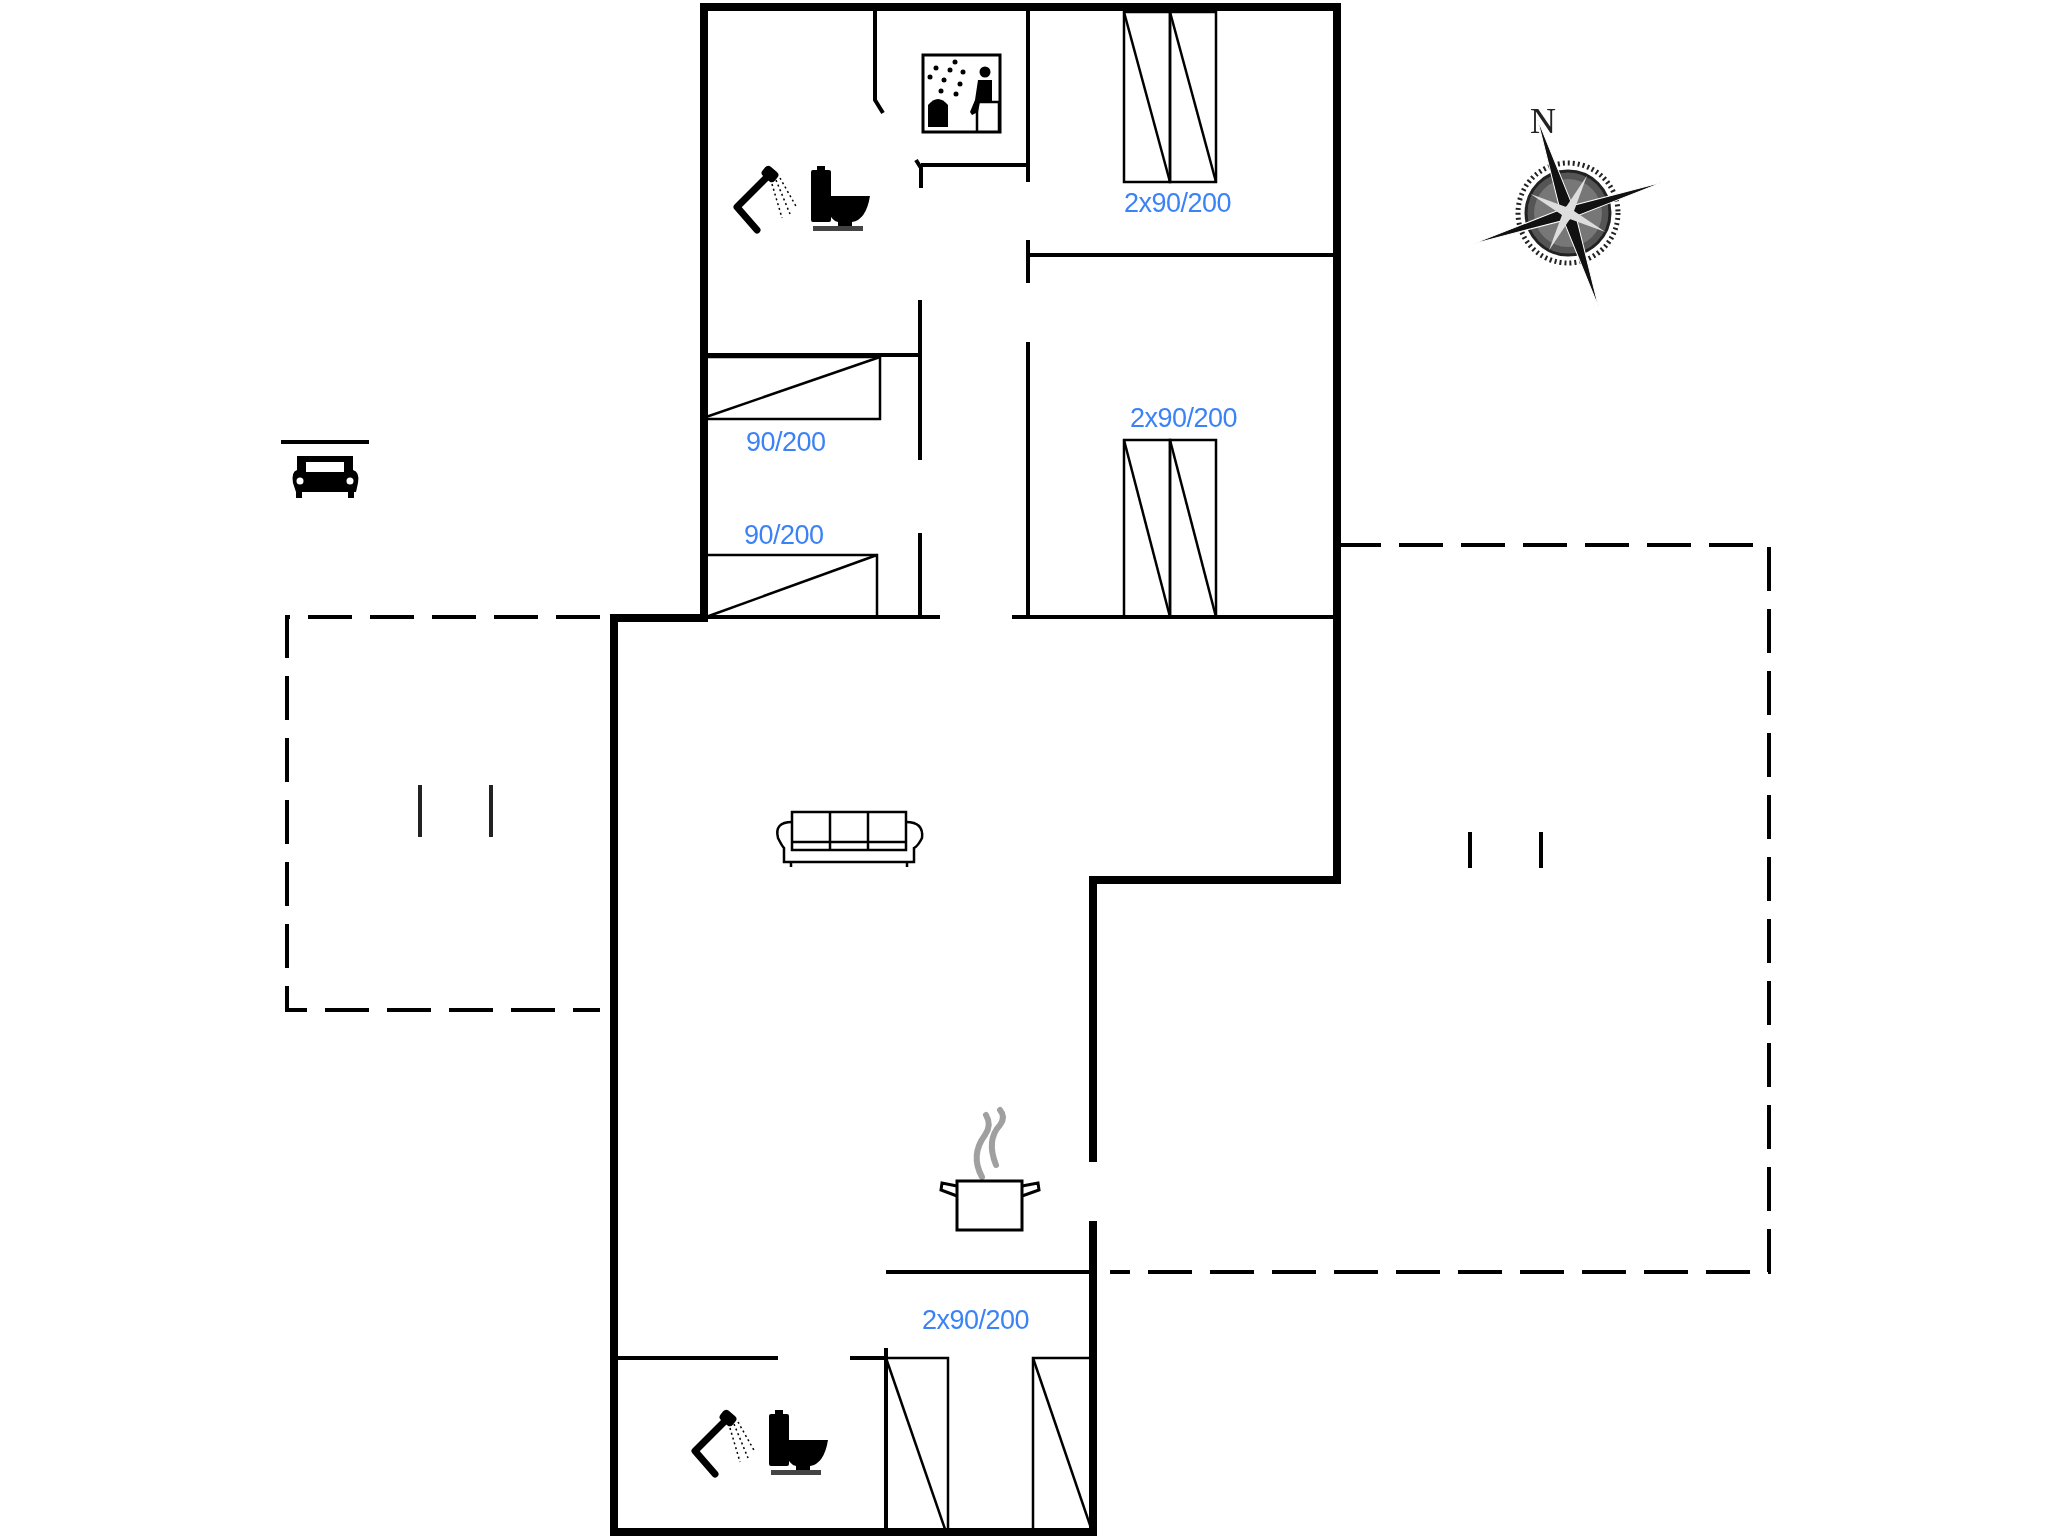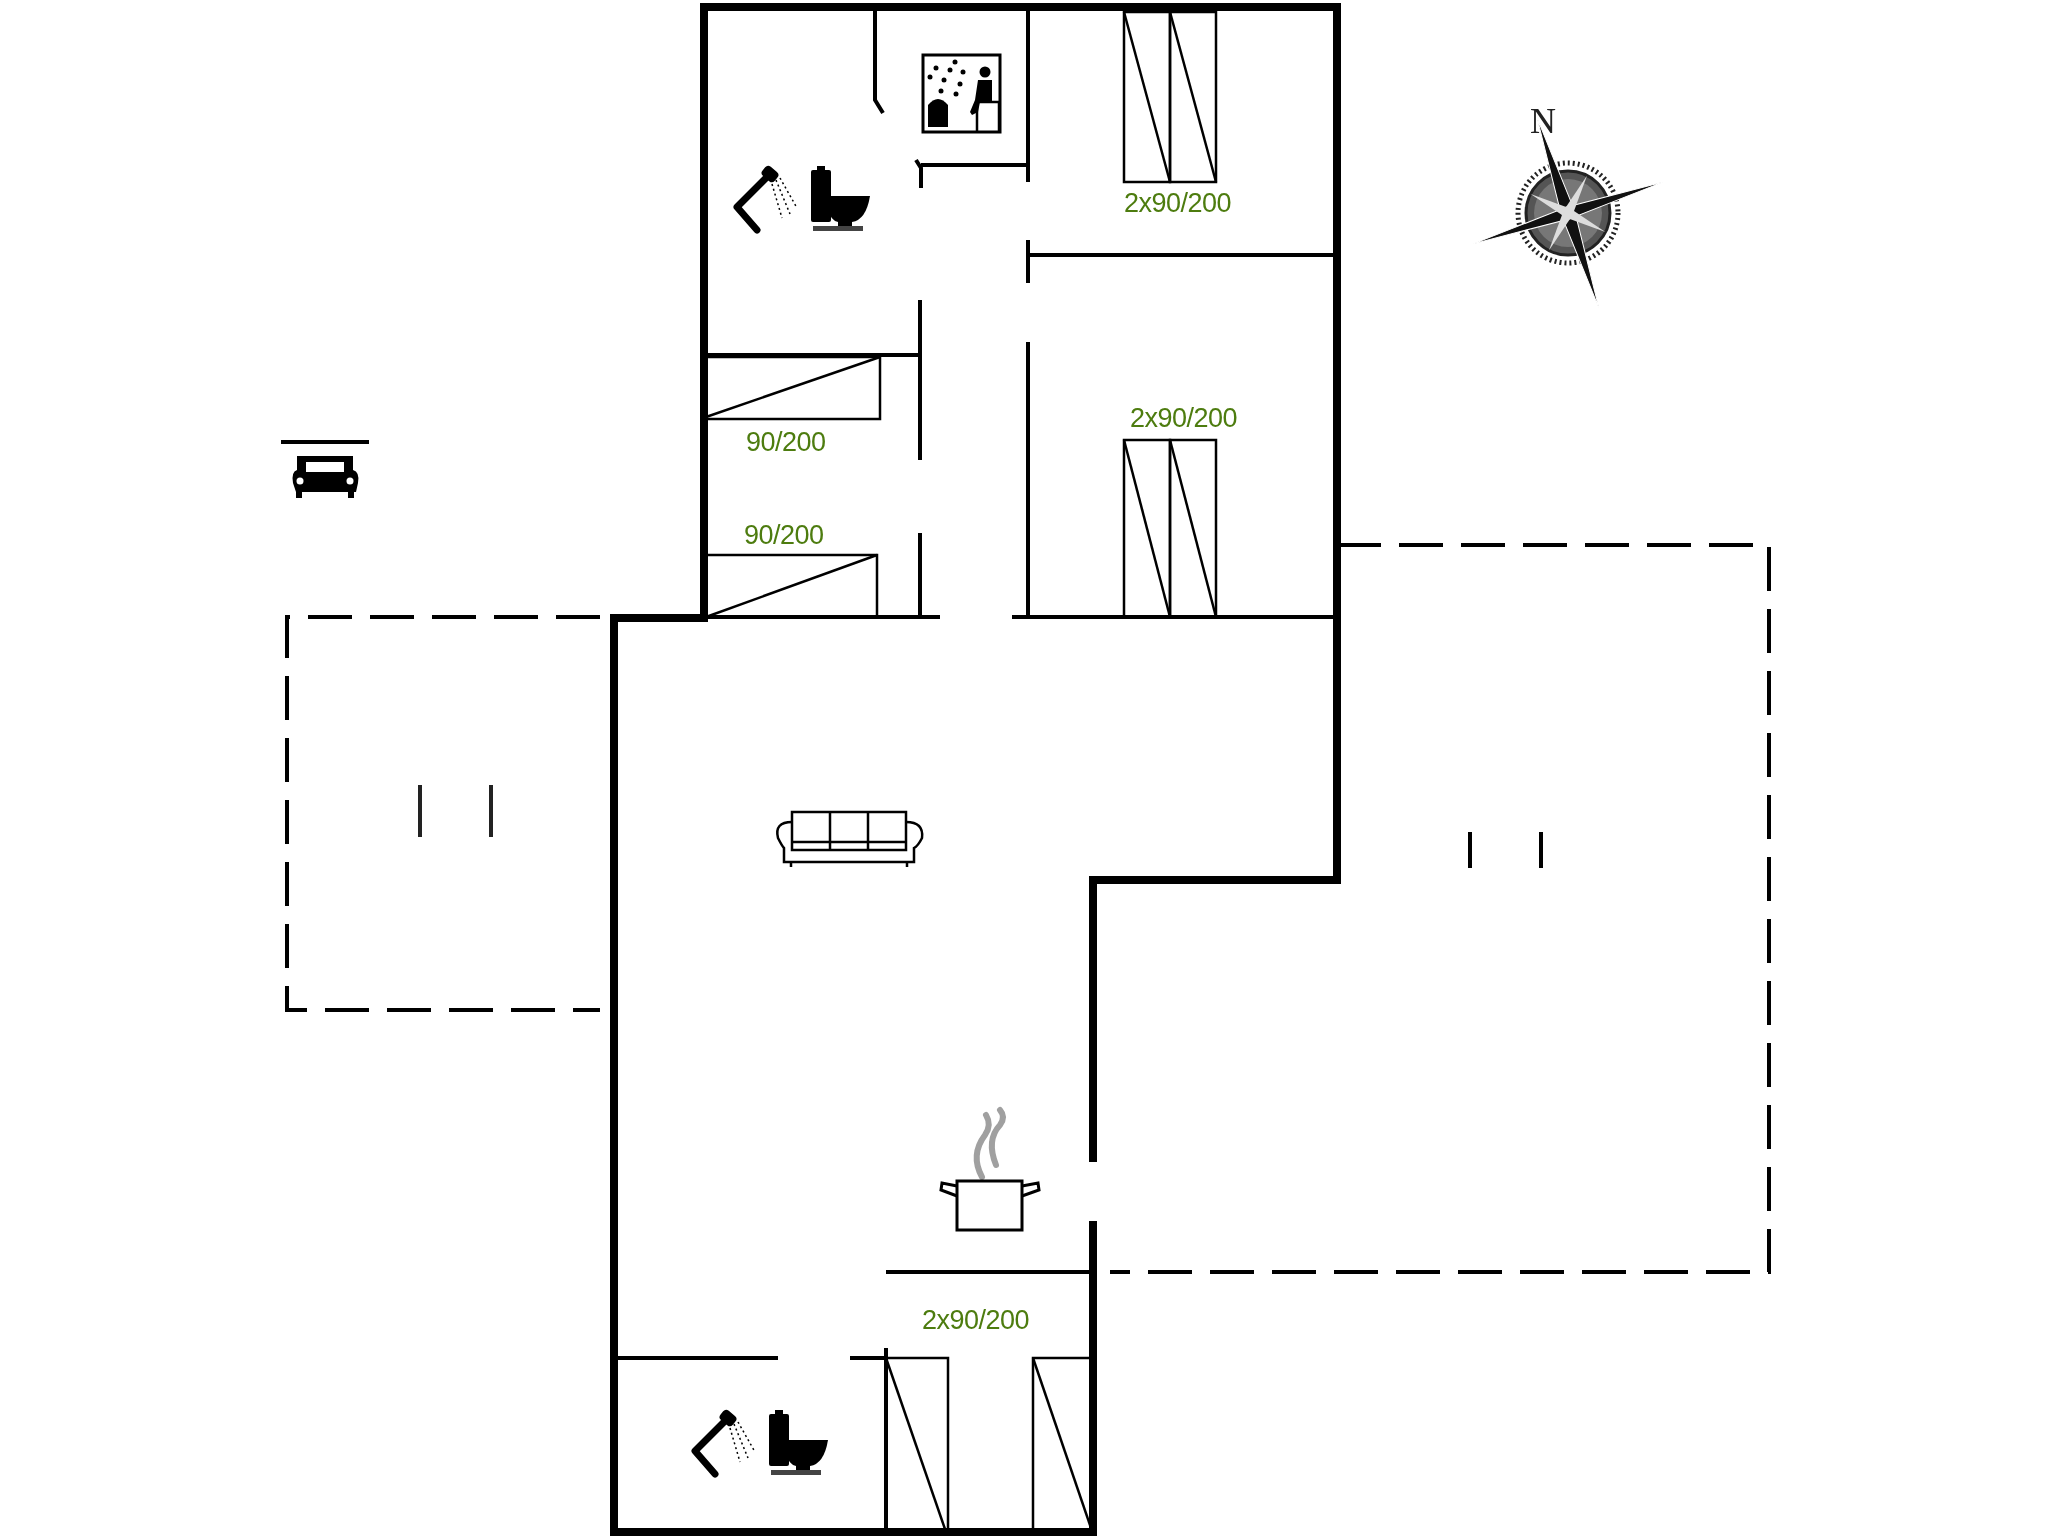--- a/index.html
+++ b/index.html
@@ -1,19 +1,19 @@
 <!DOCTYPE html>
 <html><head>
 <meta charset="utf-8">
 <style>
   html, body { margin: 0; padding: 0; background: #ffffff; }
   body { width: 2048px; height: 1536px; position: relative; overflow: hidden;
          font-family: "Liberation Sans", sans-serif; }
   #plan { position: absolute; left: 0; top: 0; }
-  .label { position: absolute; font-size: 27px; color: #4d7c0f; white-space: nowrap;
+  .label { position: absolute; font-size: 27px; color: #3b82f6; white-space: nowrap;
            font-family: "Liberation Sans", sans-serif; letter-spacing: -0.5px; }
   .north { position: absolute; font-family: "Liberation Serif", serif; font-size: 36px; color: #222; }
 </style>
 </head>
 <body>
 
 <svg id="plan" width="2048" height="1536" viewBox="0 0 2048 1536">
 
   <g stroke="#000" stroke-width="4" fill="none" stroke-dasharray="44 18">
     <path d="M600 617 L287 617 L287 1010 L600 1010"></path>

